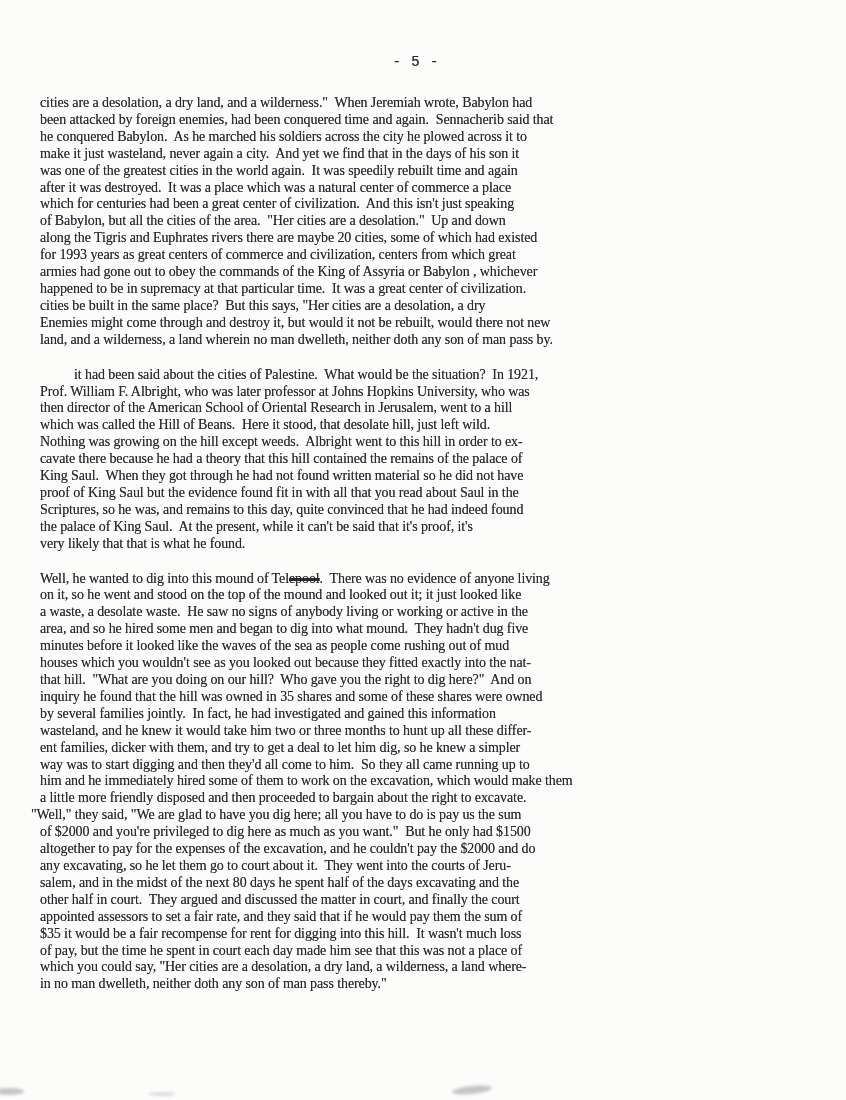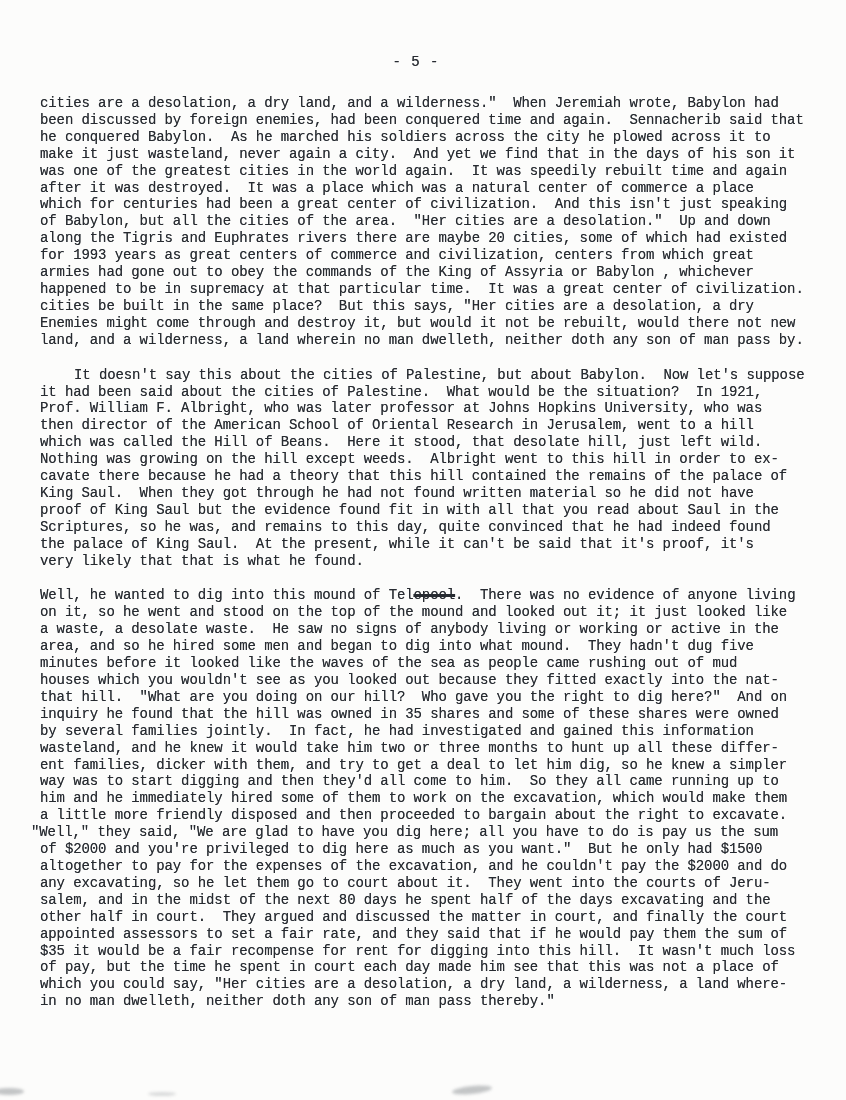--- a/index.html
+++ b/index.html
@@ -28,20 +28,21 @@
     text-shadow: 0 0 0.5px rgba(39,43,49,0.7);
   }
   .doc-body {
     position: absolute;
     left: 40px;
     top: 95px;
     width: 790px;
   }
   .paragraph {
     margin: 0 0 18px 0;
+    font-family: Liberation Serif, serif;
   }
   .paragraph:last-child { margin-bottom: 0; }
   .line {
     white-space: pre;
     font-size: 14px;
     line-height: 16.9px;
     letter-spacing: -0.1px;
     text-shadow: 0 0 0.6px rgba(39,43,49,0.65);
   }
   .paragraph.indent .line:first-child {
@@ -66,55 +67,54 @@
 </style>
 </head>
 <body>
 
 <div class="page" style="background: rgb(252, 252, 251); color: rgb(39, 43, 49);">
   <div class="page-number">- 5 -</div>
 
   <div class="doc-body">
       <div class="paragraph">
         <div class="line">cities are a desolation, a dry land, and a wilderness."  When Jeremiah wrote, Babylon had</div>
-        <div class="line">been discussed by foreign enemies, had been conquered time and again.  Sennacherib said that</div>
+        <div class="line">been attacked by foreign enemies, had been conquered time and again.  Sennacherib said that</div>
         <div class="line">he conquered Babylon.  As he marched his soldiers across the city he plowed across it to</div>
         <div class="line">make it just wasteland, never again a city.  And yet we find that in the days of his son it</div>
         <div class="line">was one of the greatest cities in the world again.  It was speedily rebuilt time and again</div>
         <div class="line">after it was destroyed.  It was a place which was a natural center of commerce a place</div>
         <div class="line">which for centuries had been a great center of civilization.  And this isn't just speaking</div>
         <div class="line">of Babylon, but all the cities of the area.  "Her cities are a desolation."  Up and down</div>
         <div class="line">along the Tigris and Euphrates rivers there are maybe 20 cities, some of which had existed</div>
         <div class="line">for 1993 years as great centers of commerce and civilization, centers from which great</div>
         <div class="line">armies had gone out to obey the commands of the King of Assyria or Babylon , whichever</div>
         <div class="line">happened to be in supremacy at that particular time.  It was a great center of civilization.</div>
         <div class="line">cities be built in the same place?  But this says, "Her cities are a desolation, a dry</div>
         <div class="line">Enemies might come through and destroy it, but would it not be rebuilt, would there not new</div>
         <div class="line">land, and a wilderness, a land wherein no man dwelleth, neither doth any son of man pass by.</div>
       </div>
       <div class="paragraph indent">
-        <div class="line">It doesn't say this about the cities of Palestine, but about Babylon.  Now let's suppose</div>
         <div class="line">it had been said about the cities of Palestine.  What would be the situation?  In 1921,</div>
         <div class="line">Prof. William F. Albright, who was later professor at Johns Hopkins University, who was</div>
         <div class="line">then director of the American School of Oriental Research in Jerusalem, went to a hill</div>
         <div class="line">which was called the Hill of Beans.  Here it stood, that desolate hill, just left wild.</div>
         <div class="line">Nothing was growing on the hill except weeds.  Albright went to this hill in order to ex-</div>
         <div class="line">cavate there because he had a theory that this hill contained the remains of the palace of</div>
         <div class="line">King Saul.  When they got through he had not found written material so he did not have</div>
         <div class="line">proof of King Saul but the evidence found fit in with all that you read about Saul in the</div>
         <div class="line">Scriptures, so he was, and remains to this day, quite convinced that he had indeed found</div>
         <div class="line">the palace of King Saul.  At the present, while it can't be said that it's proof, it's</div>
         <div class="line">very likely that that is what he found.</div>
       </div>
       <div class="paragraph">
         <div class="line">Well, he wanted to dig into this mound of Tel<s>epool</s>.  There was no evidence of anyone living</div>
         <div class="line">on it, so he went and stood on the top of the mound and looked out it; it just looked like</div>
         <div class="line">a waste, a desolate waste.  He saw no signs of anybody living or working or active in the</div>
         <div class="line">area, and so he hired some men and began to dig into what mound.  They hadn't dug five</div>
-        <div class="line">minutes before it looked like the waves of the sea as people came rushing out of mud</div>
+        <div class="line">minutes before it looked like the waves of the sea as people come rushing out of mud</div>
         <div class="line">houses which you wouldn't see as you looked out because they fitted exactly into the nat-</div>
         <div class="line">that hill.  "What are you doing on our hill?  Who gave you the right to dig here?"  And on</div>
         <div class="line">inquiry he found that the hill was owned in 35 shares and some of these shares were owned</div>
         <div class="line">by several families jointly.  In fact, he had investigated and gained this information</div>
         <div class="line">wasteland, and he knew it would take him two or three months to hunt up all these differ-</div>
         <div class="line">ent families, dicker with them, and try to get a deal to let him dig, so he knew a simpler</div>
         <div class="line">way was to start digging and then they'd all come to him.  So they all came running up to</div>
         <div class="line">him and he immediately hired some of them to work on the excavation, which would make them</div>
         <div class="line">a little more friendly disposed and then proceeded to bargain about the right to excavate.</div>
         <div class="line outdent">"Well," they said, "We are glad to have you dig here; all you have to do is pay us the sum</div>

